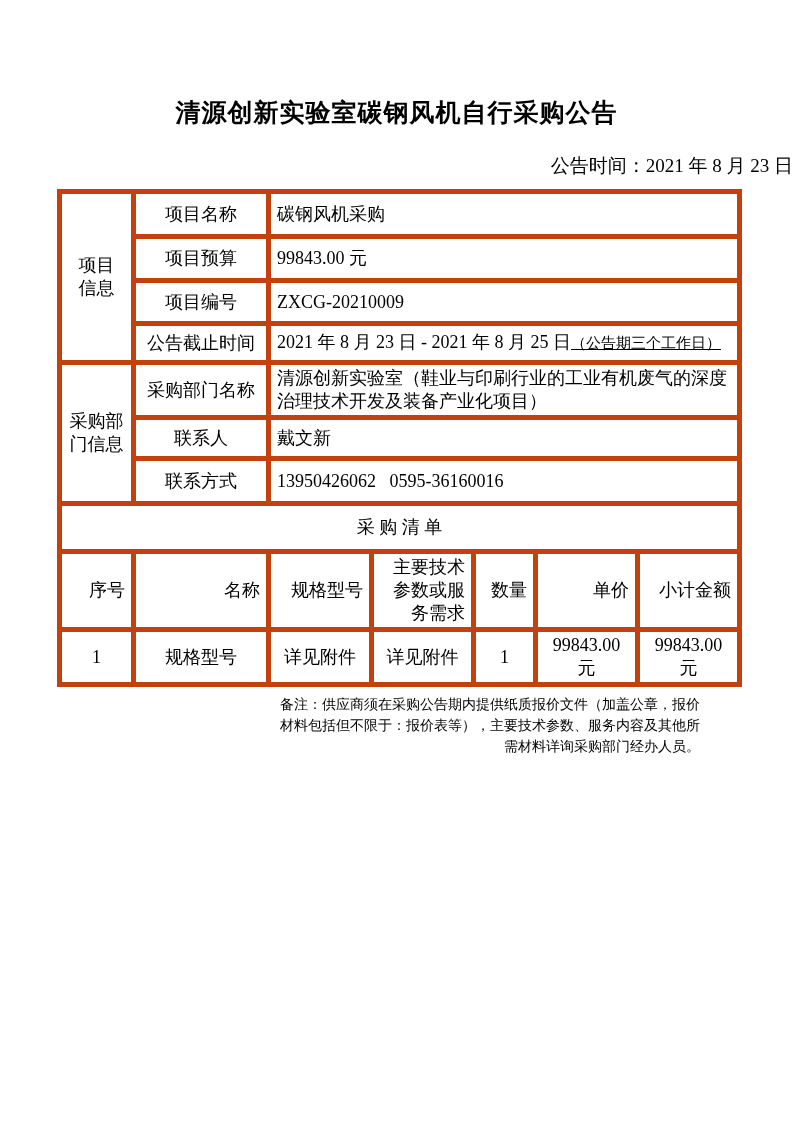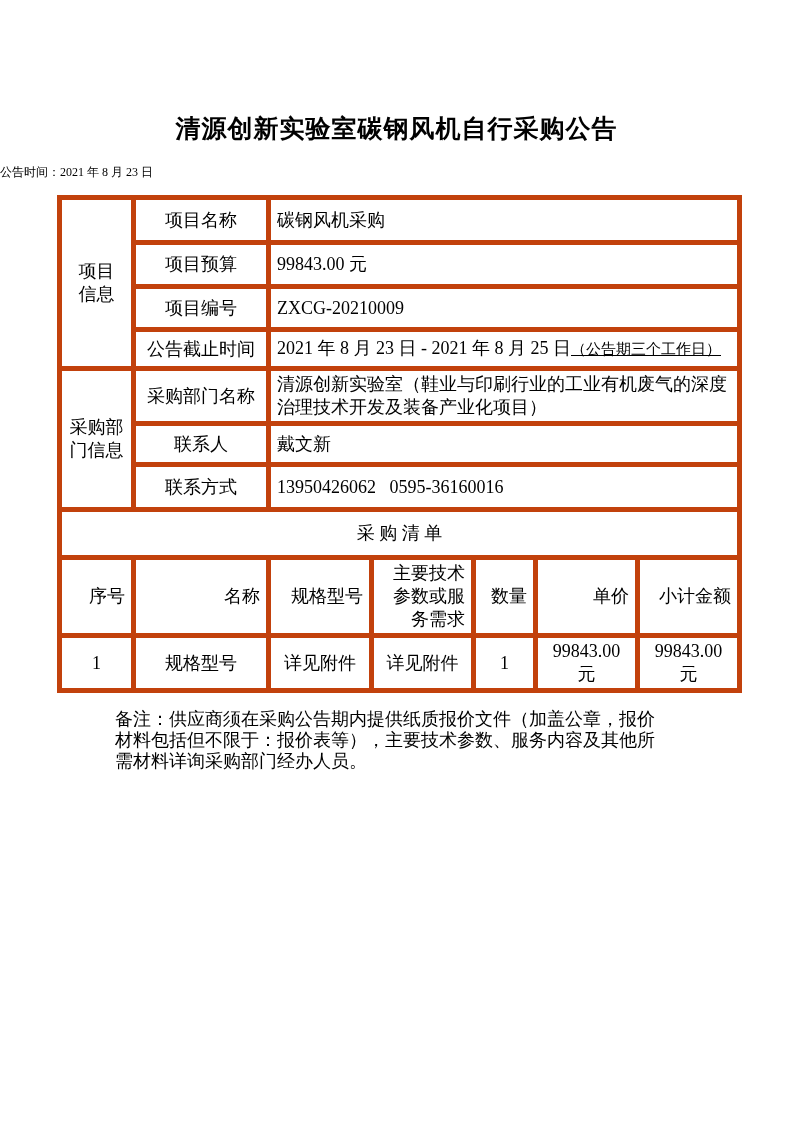--- a/index.html
+++ b/index.html
@@ -7,33 +7,33 @@
   .page {
     position: relative;
     width: 793px;
     height: 1122px;
     background: #ffffff;
     color: #000000;
     font-family: "Liberation Serif", "DejaVu Serif", serif;
     overflow: hidden;
   }
   .doc-title {
-    margin: 16px;
+    margin: 0;
     padding-top: 96px;
     text-align: center;
     font-family: "Liberation Sans", "DejaVu Sans", sans-serif;
     font-weight: bold;
     font-size: 25px;
     line-height: 33px;
     letter-spacing: 1px;
   }
   .doc-subtitle {
-    margin-top: 13px;
-    text-align: left;
-    font-size: 12px;
+    margin-top: 26px;
+    text-align: right;
+    font-size: 19px;
     line-height: 22px;
     white-space: pre-wrap;
   }
   table.doc-table {
     margin-left: 57px;
     margin-top: 12px;
     width: 680px;
     border-collapse: collapse;
     table-layout: fixed;
     border: 2px solid #000000;
@@ -57,24 +57,25 @@
   .row-h45 { height: 45px; }
   .row-h44 { height: 44px; margin-left: 16px; }
   .row-h43 { height: 43px; }
   .row-h39 { height: 39px; }
   .row-h49 { height: 49px; }
   .row-h41 { height: 41px; }
   .row-h70 { height: 70px; }
   .row-h38 { height: 38px; }
   .note {
     margin-left: 115px;
-    margin-top: 16px;
+    margin-top: 7px;
     width: 585px;
-    font-size: 18px;
+    font-size: 14px;
     line-height: 21px;
+    text-align: right;
   }
   .note div { white-space: nowrap; }
 </style>
 </head>
 <body>
 
 <div class="page">
 
   <h1 class="doc-title">清源创新实验室碳钢风机自行采购公告</h1>
 

